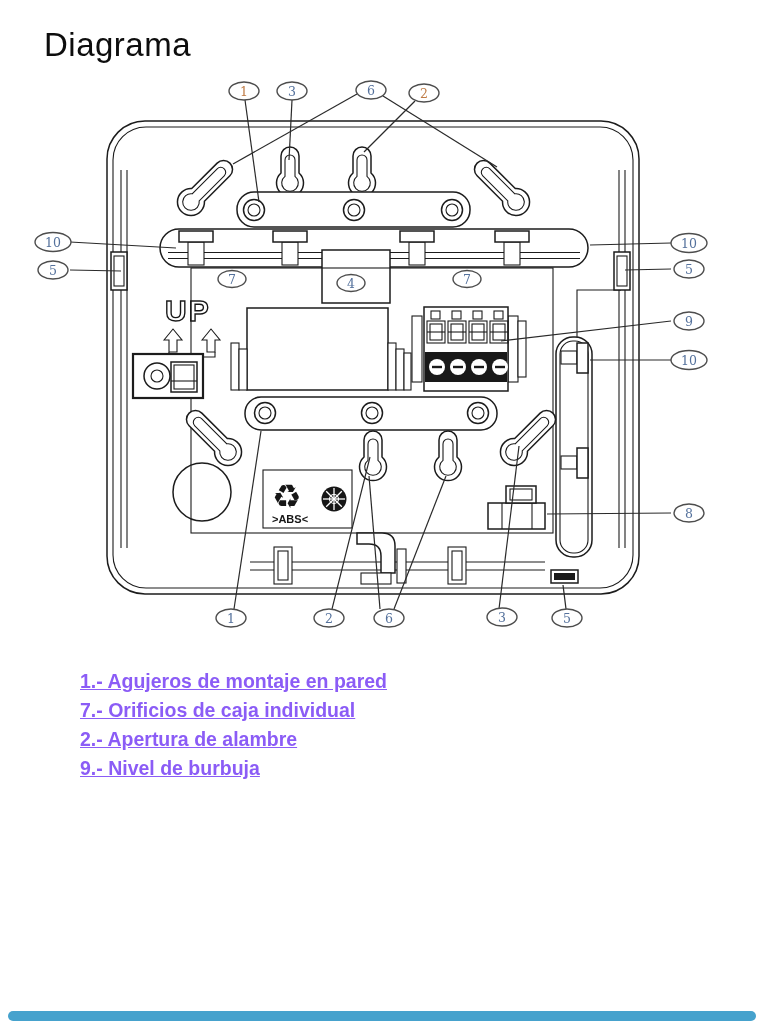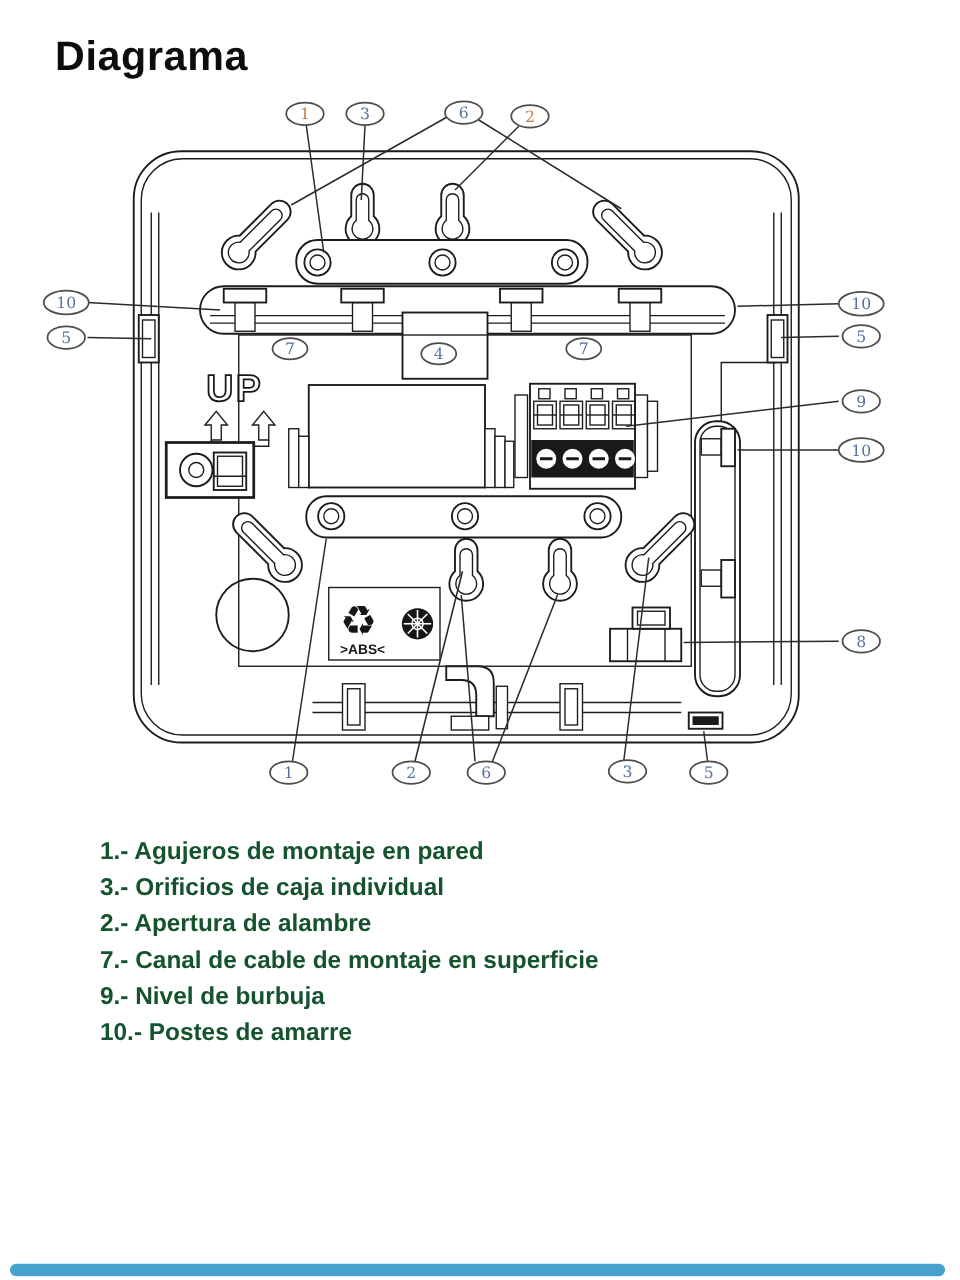--- a/index.html
+++ b/index.html
@@ -2,40 +2,40 @@
 <html><head>
 <meta charset="utf-8">
 <style>
   html,body{margin:0;padding:0;}
   body{
     width:768px;height:1024px;position:relative;background:#ffffff;
     font-family:"Liberation Sans",sans-serif;overflow:hidden;color:#111;
   }
   .page-title{
     position:absolute;left:44px;top:26px;margin:0;
-    font-size:33px;font-weight:700;letter-spacing:.5px;color:#0d0d0d;
+    font-size:33px;font-weight:400;letter-spacing:.5px;color:#0d0d0d;
   }
   svg.diagram{position:absolute;left:0;top:0;}
   
   .ln{stroke:#1c1c1c;stroke-width:1.5;fill:none;}
   .lnw{stroke:#1c1c1c;stroke-width:1.5;fill:#ffffff;}
   .thin{stroke-width:1.1;}
   .thick{stroke-width:2.2;}
   .leader{stroke:#2a2a2a;stroke-width:1.2;fill:none;}
   .co-ellipse{fill:#ffffff;stroke:#4d4d4d;stroke-width:1.4;}
   .co-num{font-family:"DejaVu Serif",serif;font-size:12.5px;text-anchor:middle;}
   .up-text{font-family:"Liberation Sans",sans-serif;font-size:30px;font-weight:700;
            letter-spacing:2px;fill:none;stroke:#161616;stroke-width:1.4;}
   .abs-text{font-family:"Liberation Sans",sans-serif;font-size:11px;font-weight:700;fill:#161616;}
   .recycle-glyph{font-family:"DejaVu Sans",sans-serif;font-size:33px;fill:#161616;}
   .legend{
     position:absolute;left:80px;top:667px;margin:0;padding:0;list-style:none;
   }
   .legend li{
-    font-size:19.5px;font-weight:700;line-height:29px;color:#14532d;white-space:nowrap;
+    font-size:19.5px;font-weight:700;line-height:29px;color:#8b5cf6;white-space:nowrap;text-decoration:underline;
   }
   .bottom-bar{
     position:absolute;left:8px;top:1011px;width:748px;height:10px;
     border-radius:5px;background:#46a2cd;
   }
 </style>
 </head>
 <body>
 
 <h1 class="page-title">Diagrama</h1>
@@ -360,20 +360,18 @@
       </g>
     <g>
         <ellipse class="co-ellipse" cx="567" cy="618" rx="15" ry="9"></ellipse>
         <text class="co-num" x="567" y="622.5" fill="#54719c">5</text>
       </g>
   </g>
 </svg>
 
 <ol class="legend">
   <li>1.- Agujeros de montaje en pared</li>
-  <li>3.- Orificios de caja individual</li>
+  <li>7.- Orificios de caja individual</li>
   <li>2.- Apertura de alambre</li>
-  <li>7.- Canal de cable de montaje en superficie</li>
   <li>9.- Nivel de burbuja</li>
-  <li>10.- Postes de amarre</li>
 </ol>
 
 <div class="bottom-bar"></div>
 
 </body></html>

